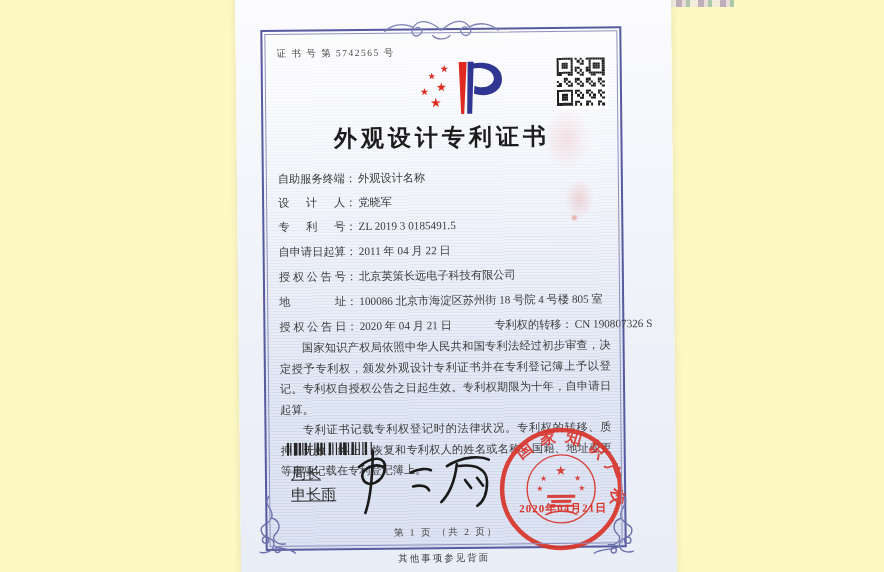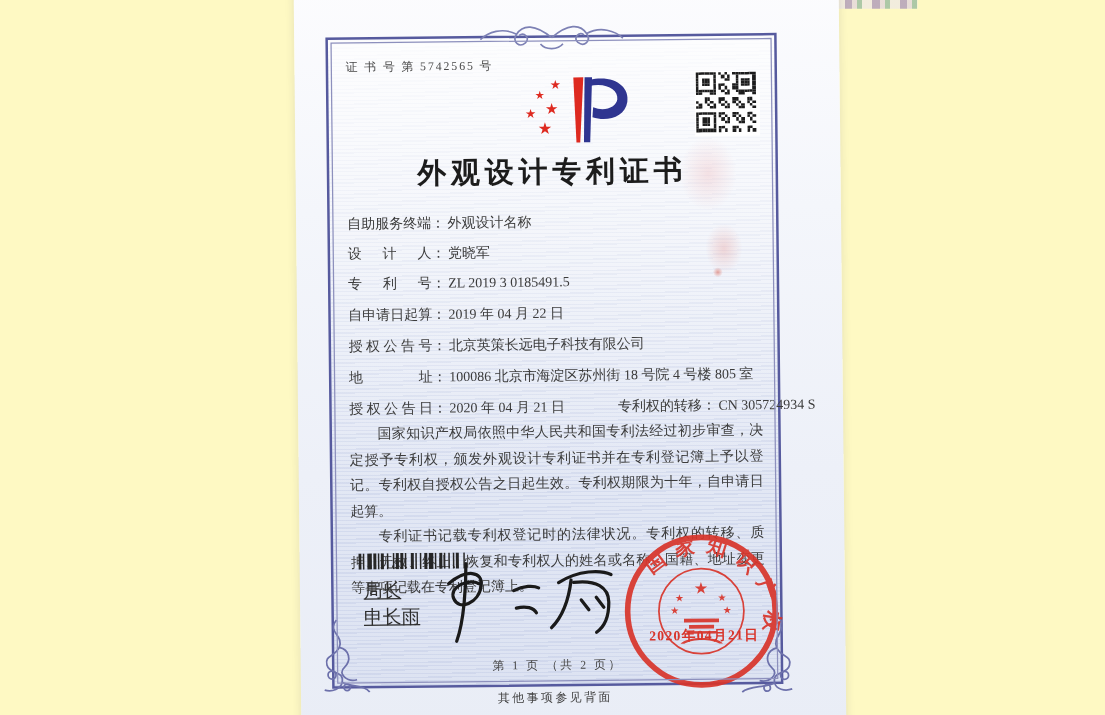--- a/index.html
+++ b/index.html
@@ -626,31 +626,31 @@
       <div class="row" style="top:140px;">
         <span class="flabel">自助服务终端</span><span>：</span><span class="fvalue">外观设计名称</span>
       </div>
       <div class="row" style="top:164px;">
         <span class="flabel">设计人</span><span>：</span><span class="fvalue">党晓军</span>
       </div>
       <div class="row" style="top:188px;">
         <span class="flabel">专利号</span><span>：</span><span class="fvalue">ZL 2019 3 0185491.5</span>
       </div>
       <div class="row" style="top:213px;">
-        <span class="flabel">自申请日起算</span><span>：</span><span class="fvalue">2019 年 04 月 22 日</span>
+        <span class="flabel">自申请日起算</span><span>：</span><span class="fvalue">2011 年 04 月 22 日</span>
       </div>
       <div class="row" style="top:238px;">
         <span class="flabel">授权公告号</span><span>：</span><span class="fvalue">北京英策长远电子科技有限公司</span>
       </div>
       <div class="row" style="top:263px;">
         <span class="flabel">地址</span><span>：</span><span class="fvalue">100086 北京市海淀区苏州街 18 号院 4 号楼 805 室</span>
       </div>
       <div class="row" style="top:288px;">
         <span class="flabel">授权公告日</span><span>：</span><span class="fvalue">2020 年 04 月 21 日</span>
-        <span class="grant2"><span>专利权的转移</span><span>：</span><span class="fvalue">CN 305724934 S</span></span>
+        <span class="grant2"><span>专利权的转移</span><span>：</span><span class="fvalue">CN 190807326 S</span></span>
       </div>
 
       <div class="body-text">
         <p>国家知识产权局依照中华人民共和国专利法经过初步审查，决定授予专利权，颁发外观设计专利证书并在专利登记簿上予以登记。专利权自授权公告之日起生效。专利权期限为十年，自申请日起算。</p>
         <p>专利证书记载专利权登记时的法律状况。专利权的转移、质押、无效、终止、恢复和专利权人的姓名或名称、国籍、地址变更等事项记载在专利登记簿上。</p>
       </div>
 
       <svg class="barcode" id="barcode" viewBox="0 0 110 13">
           <rect x="0" y="0" width="2.4" height="13" fill="#262626"></rect>
           <rect x="3.5999999999999996" y="0" width="1.2" height="13" fill="#262626"></rect>

